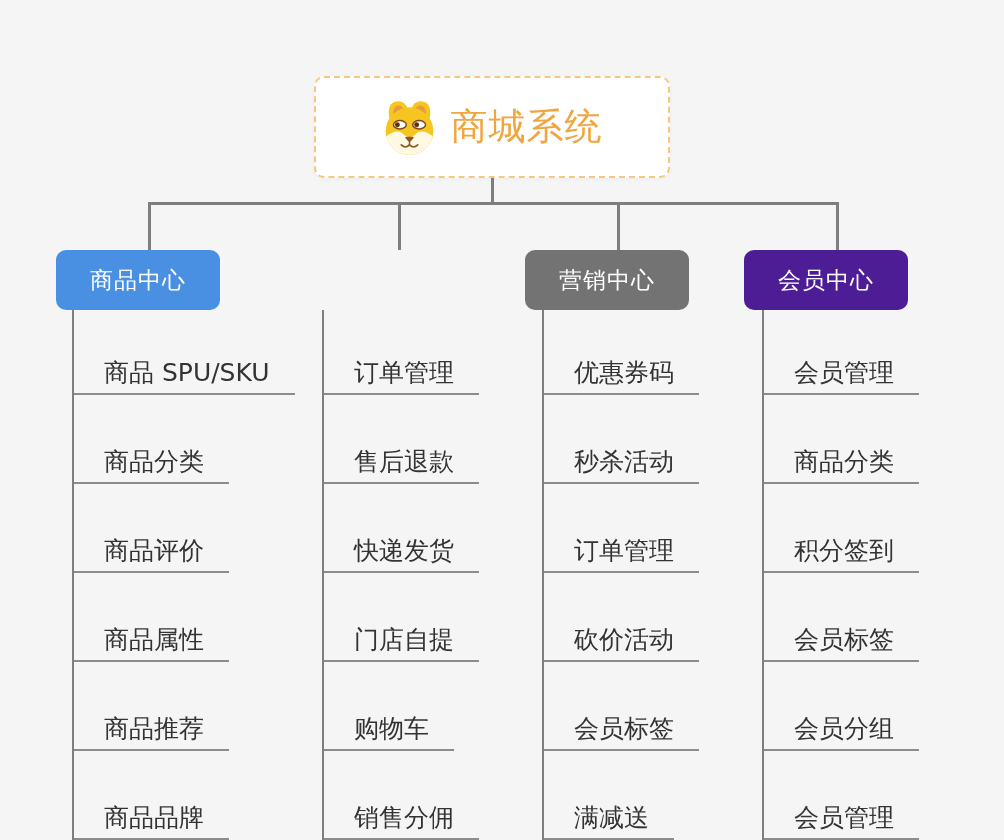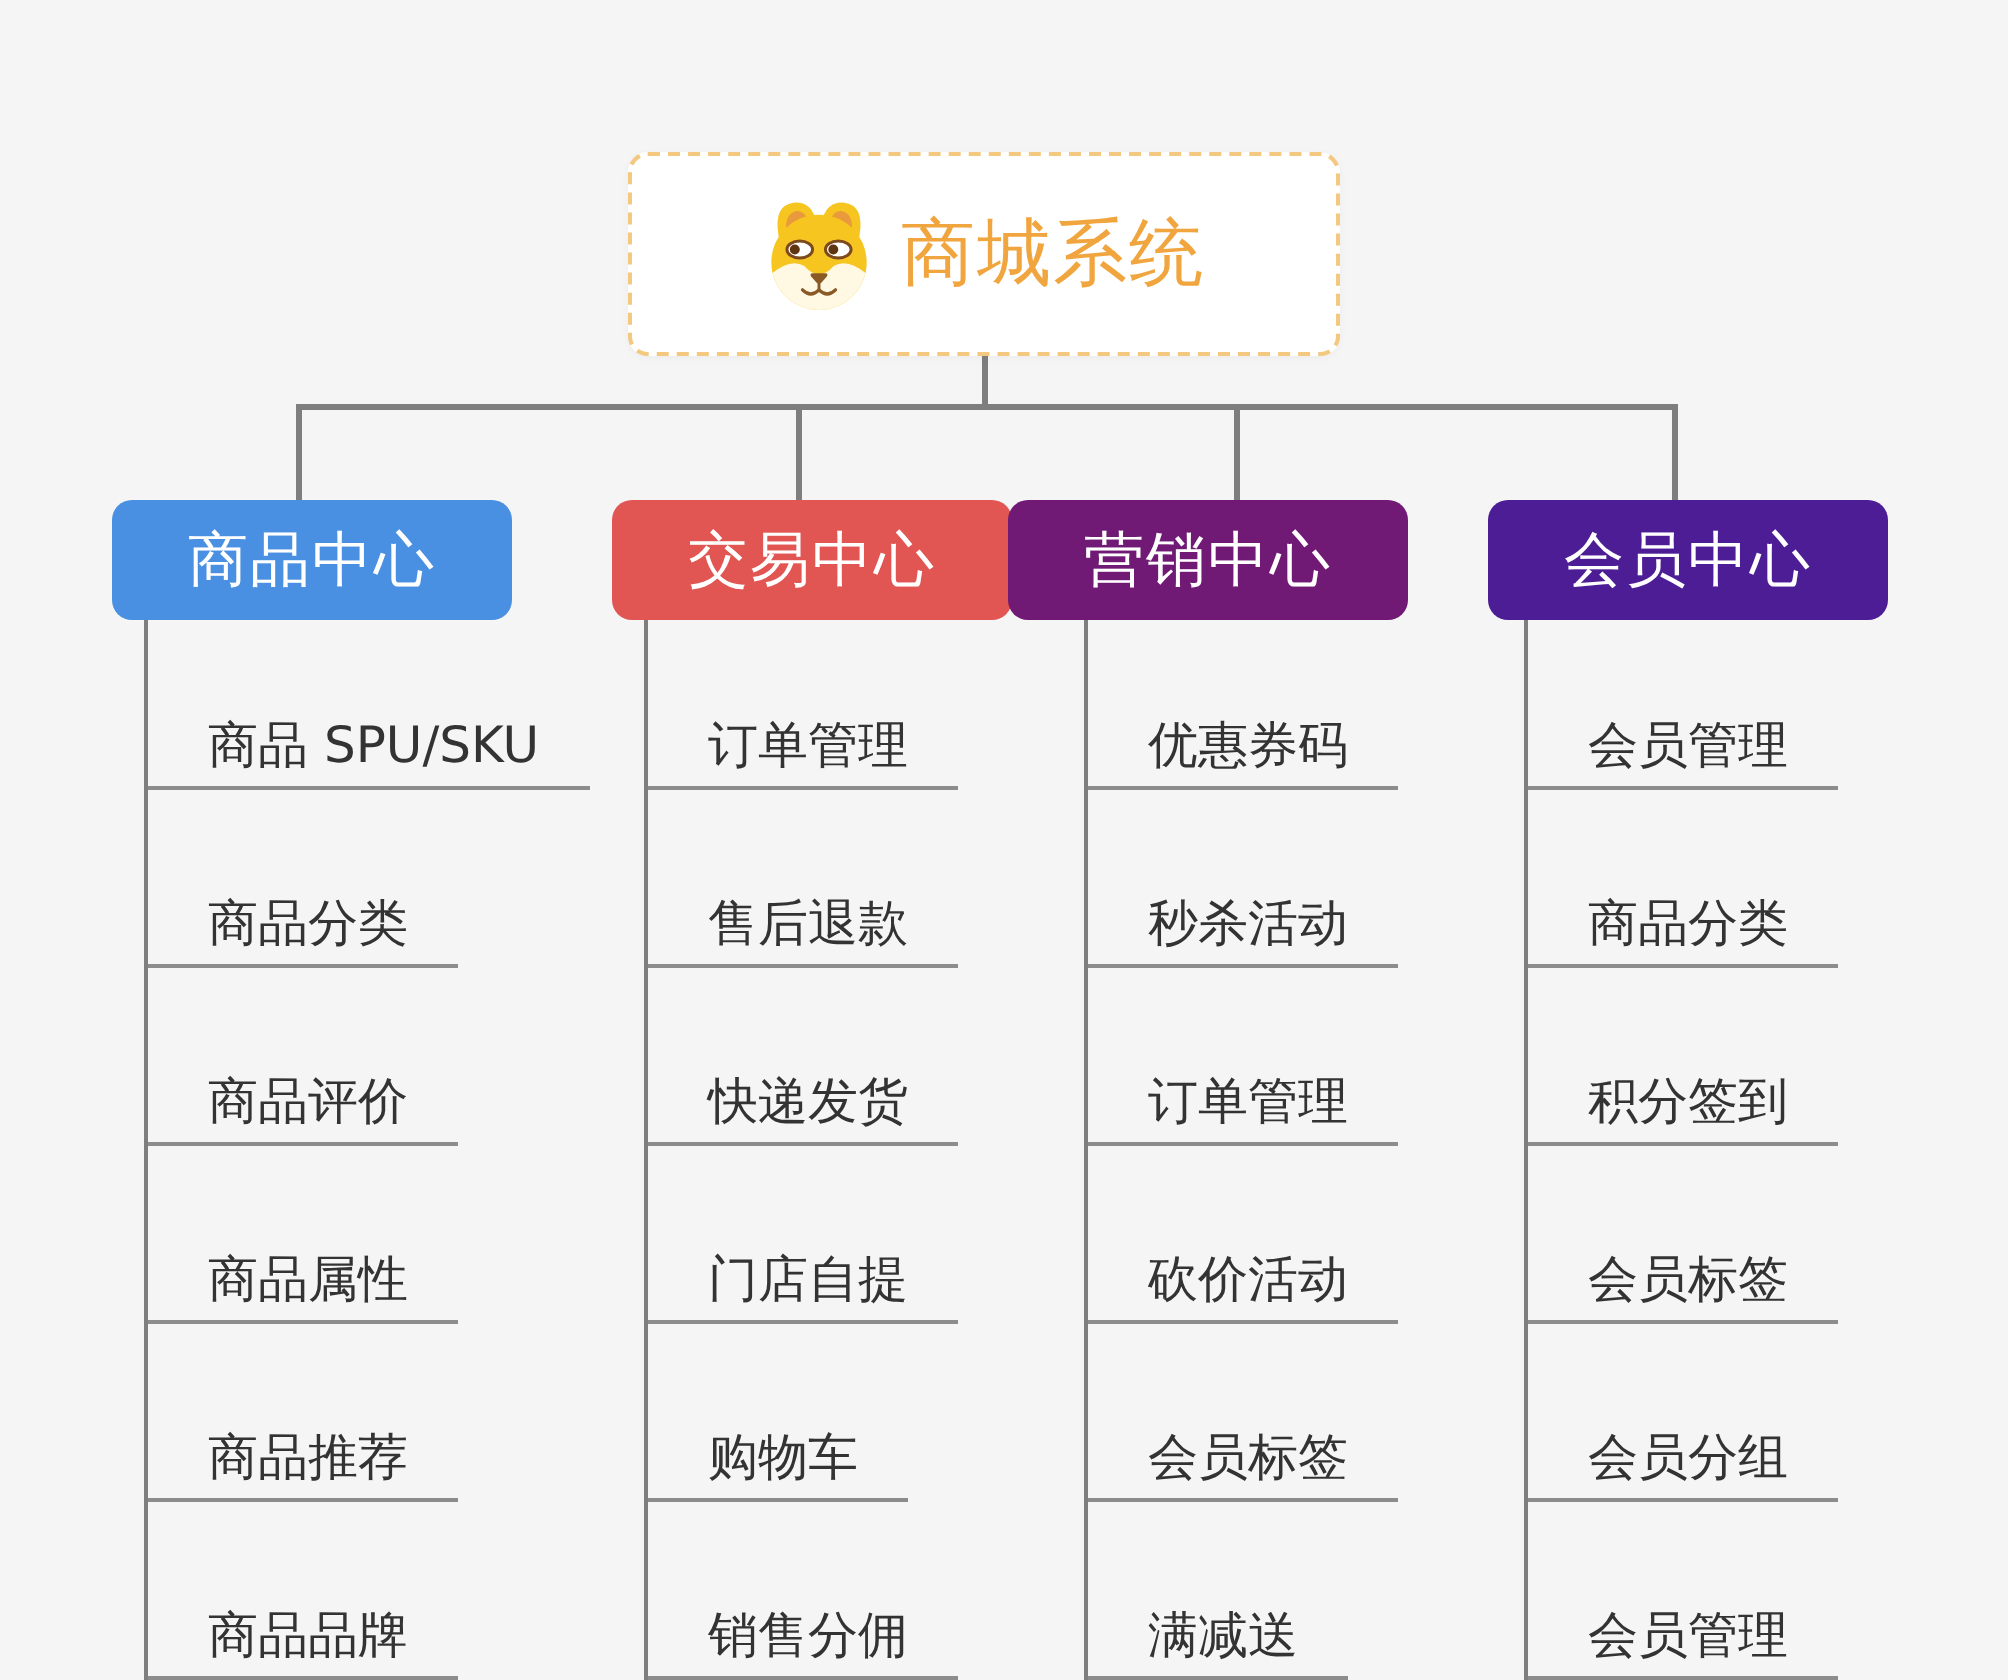--- a/index.html
+++ b/index.html
@@ -38,25 +38,25 @@
     font-size: 37px;
     font-weight: 500;
     letter-spacing: 1px;
     color: var(--accent, #F1A53E);
   }
   .dog-icon { display: inline-flex; }
   
   .branch-header {
     position: absolute;
     top: 210px;
-    width: 200px;
+    width: 164px;
     height: 60px;
     border-radius: 10px;
     color: #ffffff;
-    font-size: 30px;
+    font-size: 23px;
     font-weight: 500;
     display: flex;
     align-items: center;
     justify-content: center;
     letter-spacing: 1px;
   }
   
   .branch-col {
     position: absolute;
     top: 270px;
@@ -125,31 +125,30 @@
   <div class="branch-header" style="left: 56px; background-color: rgb(74, 144, 226);">商品中心</div>
   <div class="branch-col" style="left:72px">
     <div class="leaf">商品 SPU/SKU</div>
     <div class="leaf">商品分类</div>
     <div class="leaf">商品评价</div>
     <div class="leaf">商品属性</div>
     <div class="leaf">商品推荐</div>
     <div class="leaf">商品品牌</div>
   </div>
 
-  <div class="branch-header" style="left: 306px; background-color: rgb(225, 85, 82);">交易中心</div>
   <div class="branch-col" style="left:322px">
     <div class="leaf">订单管理</div>
     <div class="leaf">售后退款</div>
     <div class="leaf">快递发货</div>
     <div class="leaf">门店自提</div>
     <div class="leaf">购物车</div>
     <div class="leaf">销售分佣</div>
   </div>
 
-  <div class="branch-header" style="left: 504px; background-color: #701a75;">营销中心</div>
+  <div class="branch-header" style="left: 525px; background-color: #737373;">营销中心</div>
   <div class="branch-col" style="left:542px">
     <div class="leaf">优惠券码</div>
     <div class="leaf">秒杀活动</div>
     <div class="leaf">订单管理</div>
     <div class="leaf">砍价活动</div>
     <div class="leaf">会员标签</div>
     <div class="leaf">满减送</div>
   </div>
 
   <div class="branch-header" style="left: 744px; background-color: #4c1d95;">会员中心</div>

